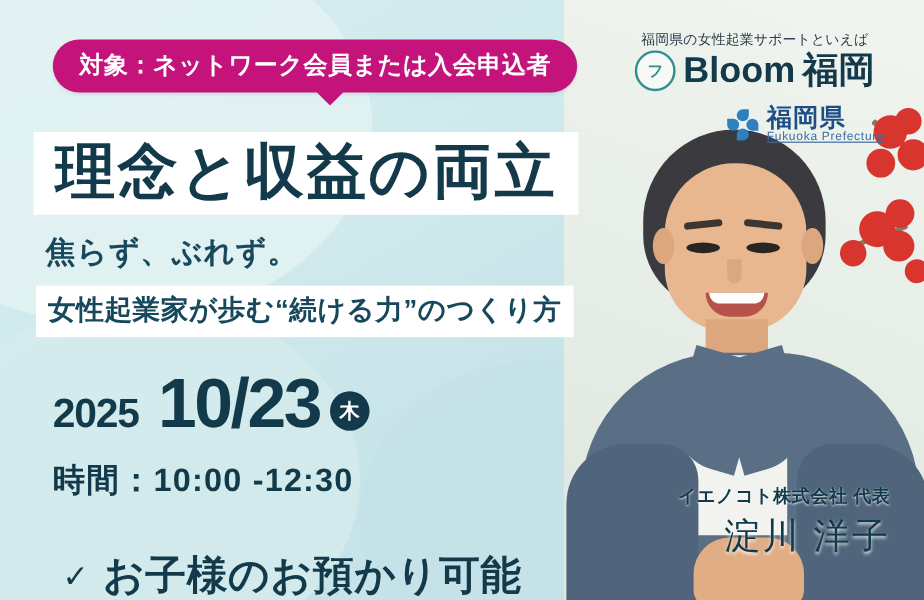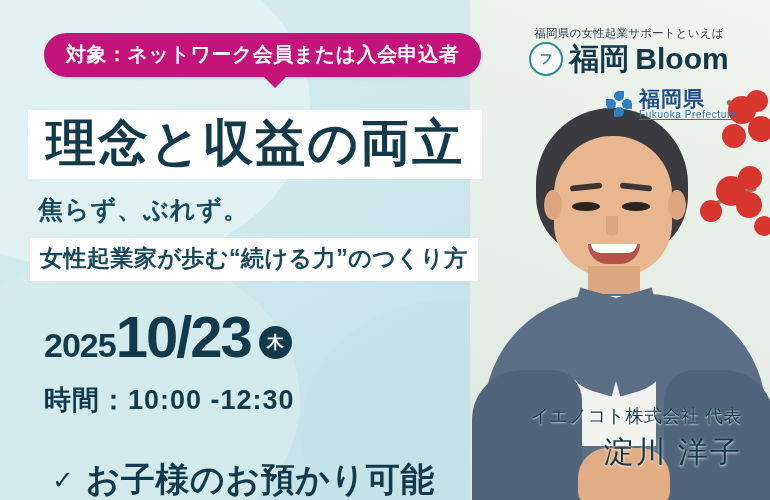--- a/index.html
+++ b/index.html
@@ -113,34 +113,34 @@
   .sub1{margin-top:14px;font-size:25px;color:#17485c;font-weight:bold;letter-spacing:1px;padding-left:10px;}
   .sub2{
     display:inline-block;margin-top:12px;margin-left:2px;
     background:#ffffff;color:#17485c;font-size:23px;font-weight:bold;
     padding:5px 10px 7px 10px;letter-spacing:.5px;
   }
 
   
   .date-row{position:absolute;left:44px;top:308px;display:flex;align-items:flex-end;z-index:9;}
   .yr{font-size:34px;font-weight:bold;color:#123a4a;letter-spacing:-1px;line-height:1;padding-bottom:4px;}
-  .md{font-size:58px;font-weight:bold;color:#123a4a;letter-spacing:-2px;line-height:1;margin-left:0;}
+  .md{font-size:58px;font-weight:bold;color:#123a4a;letter-spacing:-2px;line-height:1;margin-left:16px;}
   .dow{
     margin-left:8px;margin-bottom:7px;width:33px;height:33px;border-radius:50%;
     background:#123a4a;color:#fff;font-size:17px;font-weight:bold;
     display:flex;align-items:center;justify-content:center;
   }
   .time{position:absolute;left:44px;top:382px;font-size:27px;font-weight:bold;color:#123a4a;letter-spacing:1px;z-index:9;}
   .childcare{position:absolute;left:52px;top:457px;display:flex;align-items:center;gap:12px;z-index:9;}
   .check{color:#123a4a;font-size:26px;font-weight:bold;line-height:1;}
   .childcare-txt{font-size:34px;font-weight:bold;color:#123a4a;letter-spacing:.5px;}
 
   
   .speaker{position:absolute;right:28px;top:404px;text-align:right;z-index:9;}
-  .sp-company{font-size:18px;font-weight:normal;color:#123a4a;letter-spacing:.5px;text-shadow:0 1px 2px rgba(255,255,255,.9);margin-left:28px;}
+  .sp-company{font-size:15px;font-weight:bold;color:#123a4a;letter-spacing:.5px;text-shadow:0 1px 2px rgba(255,255,255,.9);margin-left:28px;}
   .sp-name{margin-top:4px;font-size:30px;font-weight:normal;color:#123a4a;letter-spacing:2px;text-shadow:0 1px 3px rgba(255,255,255,.95);}
 </style>
 </head>
 <body>
 
 <div id="poster">
 
   <div class="blob blob-a"></div>
   <div class="blob blob-b"></div>
   <div class="blob blob-c"></div>
@@ -182,22 +182,22 @@
       <div class="arm-l"></div>
       <div class="arm-r"></div>
       <div class="hand"></div>
     </div>
   </div>
 
   <div class="brand">
     <div class="brand-tag">福岡県の女性起業サポートといえば</div>
     <div class="brand-name">
       <span class="brand-mark">フ</span>
+      <span class="brand-text">Bloom</span>
       <span class="brand-text jp">福岡</span>
-      <span class="brand-text">Bloom</span>
     </div>
   </div>
 
   <div class="pref">
     <div class="pref-mark">
       <span style="left:8px;top:0;"></span>
       <span style="left:16px;top:8px;transform:rotate(90deg);"></span>
       <span style="left:8px;top:16px;transform:rotate(180deg);"></span>
       <span style="left:0;top:8px;transform:rotate(270deg);"></span>
     </div>

